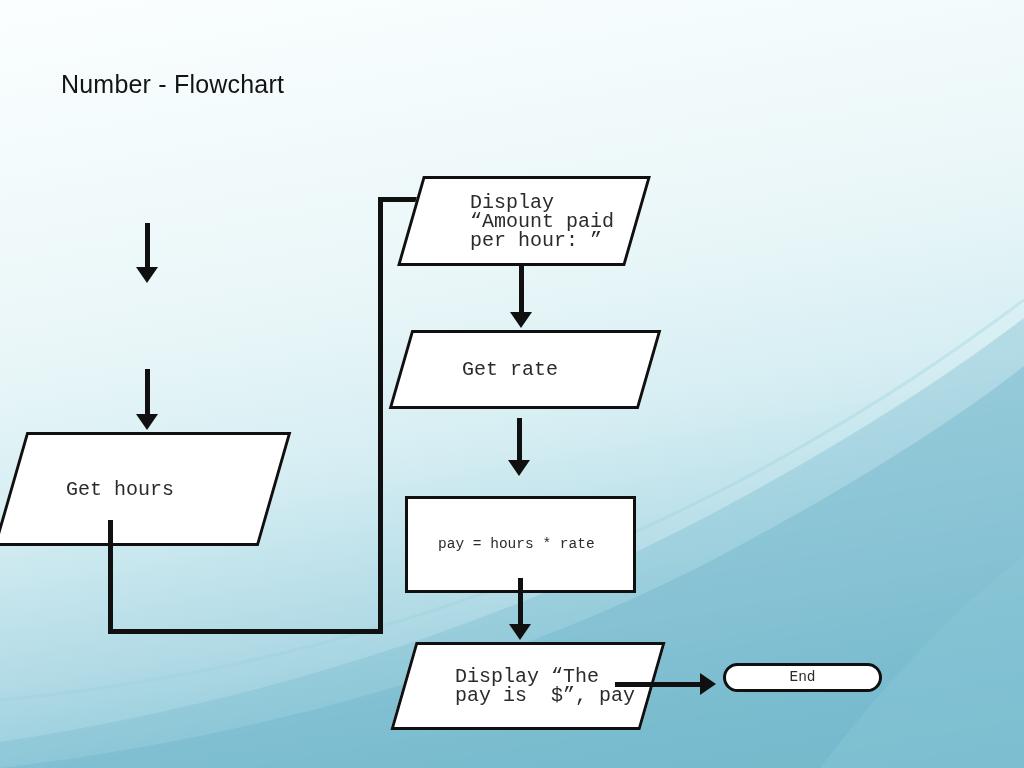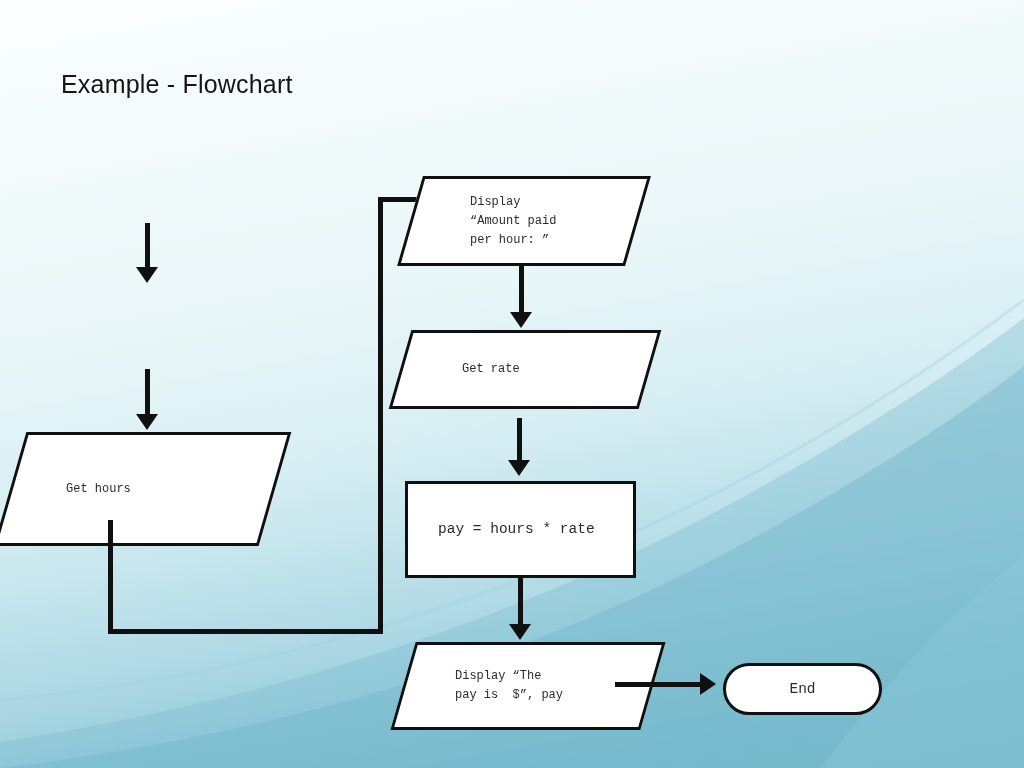--- a/index.html
+++ b/index.html
@@ -90,21 +90,21 @@
     border: 3px solid #101010;
     transform: skewX(-16deg);
     box-sizing: border-box;
   }
   .io .txt {
     position: absolute;
     inset: 0;
     display: flex;
     align-items: center;
     font-family: "Liberation Mono", monospace;
-    font-size: 12px;
+    font-size: 20px;
     line-height: 19px;
     color: #2b2b2b;
     white-space: pre;
   }
 
   
   .conn {
     position: absolute;
     background: #101010;
   }
@@ -131,21 +131,21 @@
 
 <div id="slide">
 
   <svg class="swoosh" width="1024" height="768" viewBox="0 0 1024 768" style="left:0; top:0;">
     <path d="M0,742 C230,706 470,640 700,520 C830,452 940,382 1024,318 L1024,768 L0,768 Z" fill="#7cbed0" opacity="0.38"></path>
     <path d="M0,768 C240,740 500,672 720,556 C860,482 960,416 1024,366 L1024,768 Z" fill="#6fb6ca" opacity="0.42"></path>
     <path d="M820,768 C880,690 950,612 1024,556 L1024,768 Z" fill="#8ecbd9" opacity="0.35"></path>
     <path d="M0,700 C260,676 520,600 760,470 C880,404 960,348 1024,300" fill="none" stroke="#9ad2de" stroke-width="3" opacity="0.35"></path>
   </svg>
 
-  <div id="title">Example - Flowchart</div>
+  <div id="title">Number - Flowchart</div>
 
 
   <div class="conn v" style="left:145px; top:223px; height:50px;"></div>
   <div class="arrow-down" style="left:136px; top:267px;"></div>
 
 
   <div class="conn v" style="left:145px; top:369px; height:52px;"></div>
   <div class="arrow-down" style="left:136px; top:414px;"></div>
 
   <div class="io" style="left:10px; top:432px; width:265px; height:114px;">
@@ -170,33 +170,33 @@
   <div class="arrow-down" style="left:510px; top:312px;"></div>
 
   <div class="io" style="left:400px; top:330px; width:250px; height:79px;">
     <div class="skew"></div>
     <div class="txt" style="padding-left:62px;">Get rate</div>
   </div>
 
   <div class="conn v" style="left:517px; top:418px; height:48px;"></div>
   <div class="arrow-down" style="left:508px; top:460px;"></div>
 
-  <div class="node process" style="left:405px; top:481px; width:231px; height:97px;">
+  <div class="node process" style="left:405px; top:496px; width:231px; height:97px;">
     <span class="txt">pay = hours * rate</span>
   </div>
 
   <div class="conn v" style="left:518px; top:578px; height:52px;"></div>
   <div class="arrow-down" style="left:509px; top:624px;"></div>
 
   <div class="io" style="left:403px; top:642px; width:250px; height:88px;">
     <div class="skew"></div>
     <div class="txt" style="padding-left:52px;">Display “The
 pay is  $”, pay</div>
   </div>
 
   <div class="conn h" style="left:615px; top:682px; width:90px;"></div>
   <div class="arrow-right" style="left:700px; top:673px;"></div>
 
-  <div class="node terminator" style="left:723px; top:663px; width:159px; height:52px;">
+  <div class="node terminator" style="left:723px; top:663px; width:159px; height:29px;">
     <span class="txt">End</span>
   </div>
 
 </div>
 
 </body></html>

